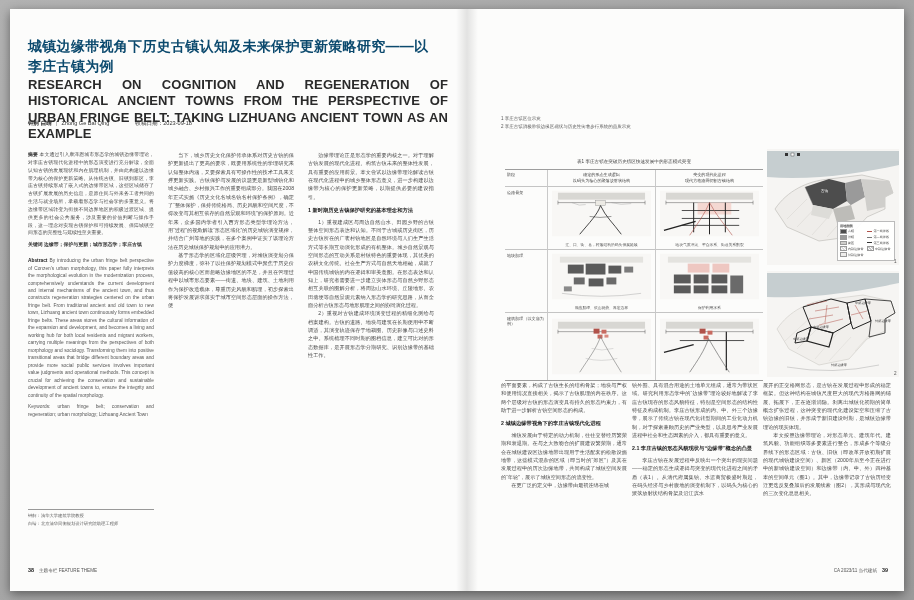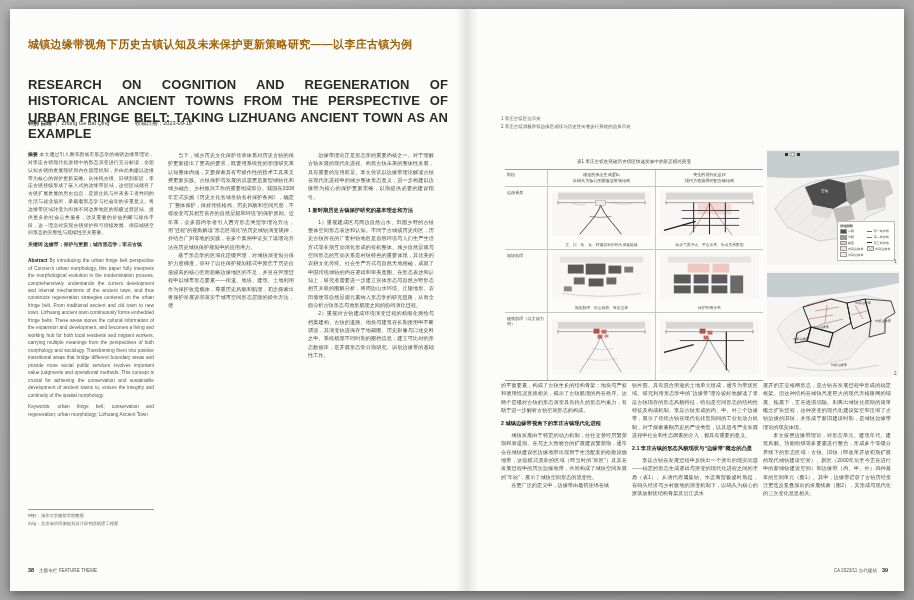--- a/index.html
+++ b/index.html
@@ -19,21 +19,21 @@
     background:linear-gradient(90deg,rgba(0,0,0,0) 0%,rgba(0,0,0,.10) 50%,rgba(0,0,0,0) 100%);
     pointer-events:none;
   }
   .page{position:absolute;top:0;height:582px;width:447px;}
   .page.left{left:0;}
   .page.right{left:447px;}
 
   
   .title-zh{
     position:absolute;left:18px;top:28px;width:412px;
-    font-size:11px;font-weight:bold;line-height:1.4;color:#a16207;
+    font-size:14px;font-weight:bold;line-height:1.4;color:#0c4a6e;
     letter-spacing:.3px;
   }
   .title-en{
     position:absolute;left:18px;top:68px;width:420px;
     font-size:13px;font-weight:bold;line-height:1.25;color:#2a2a2a;
     text-align:justify;letter-spacing:.1px;
   }
   .byline{position:absolute;left:18px;top:111px;width:420px;font-size:5.6px;color:#333;}
   .byline b{font-weight:bold;}
   .byline .sep{margin:0 4px;color:#777;}

